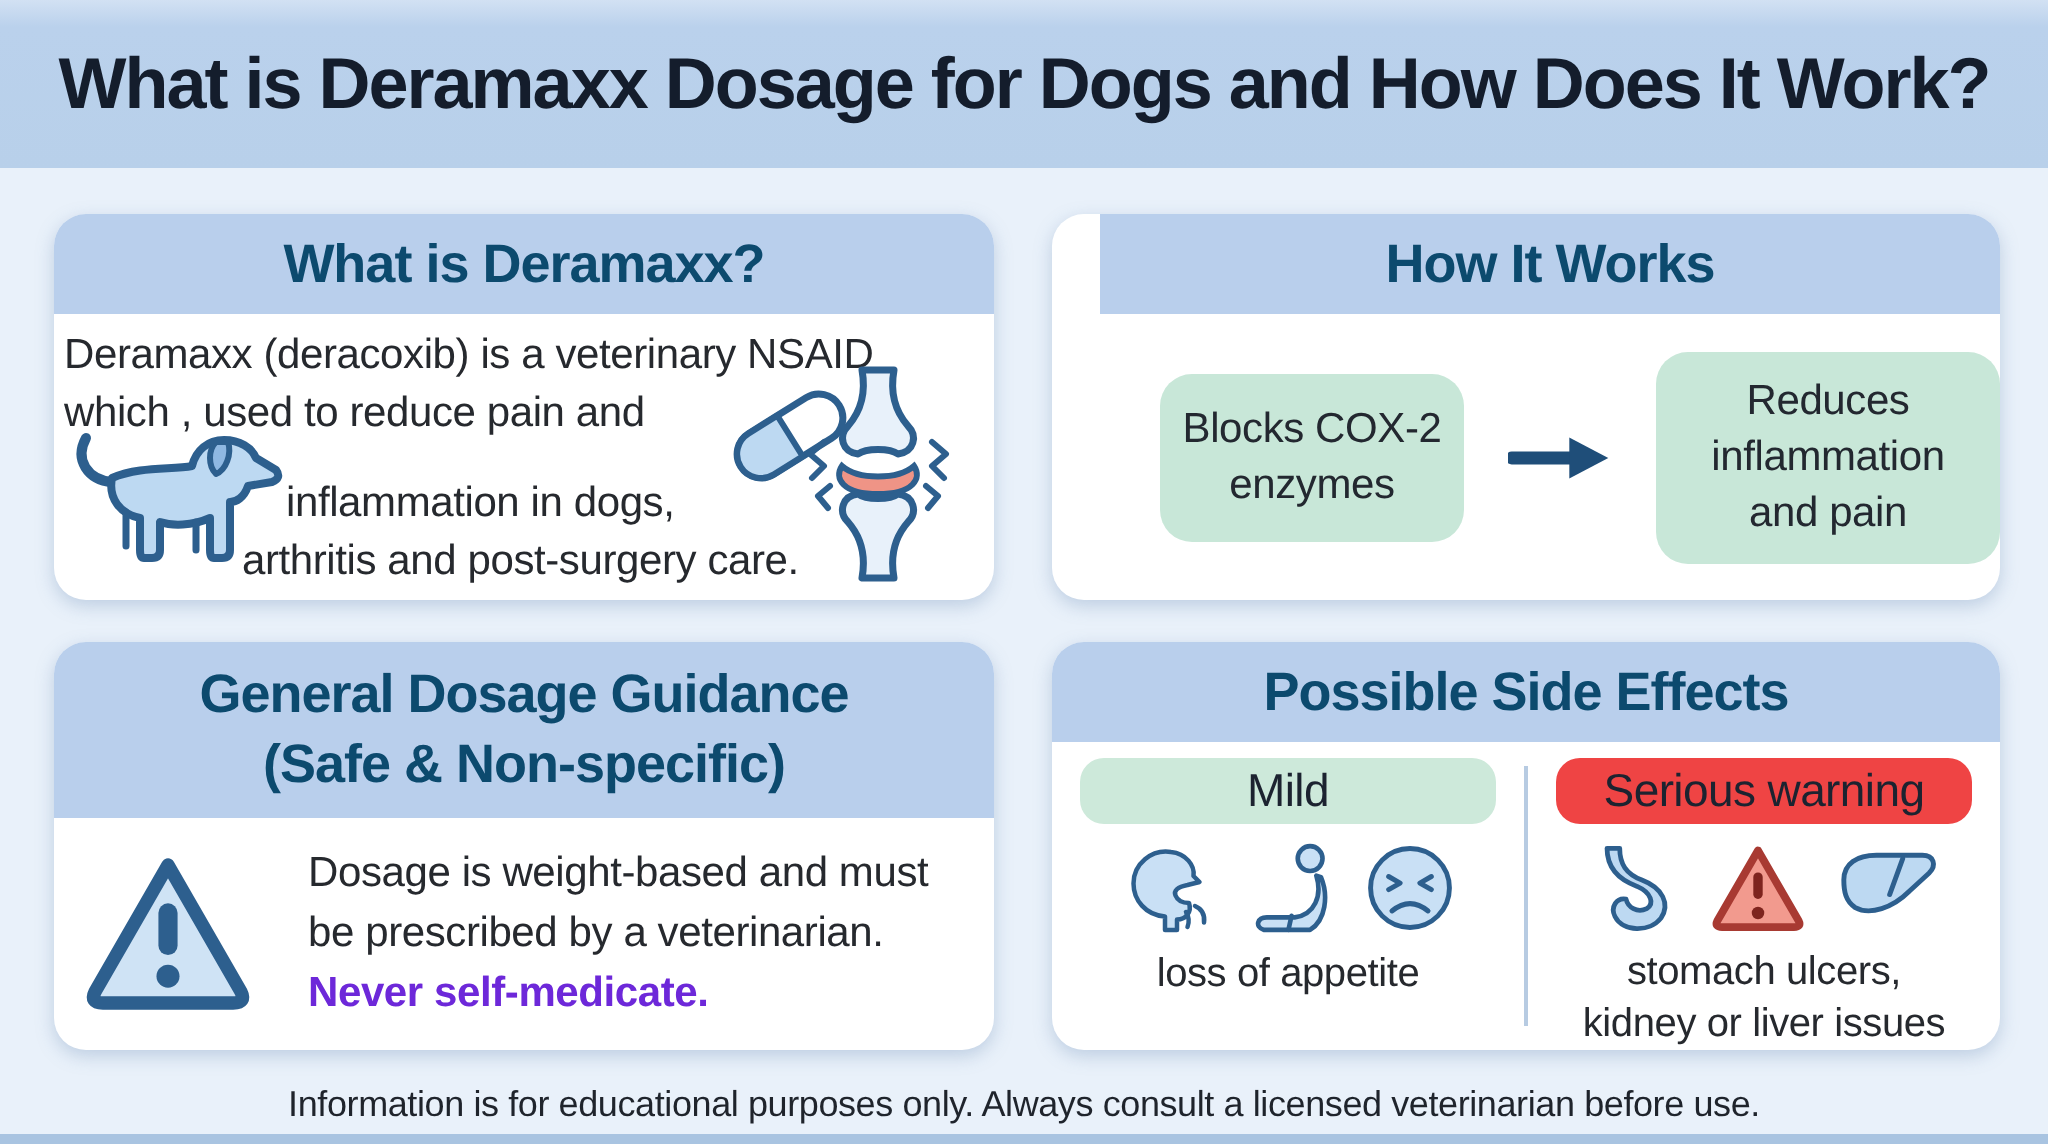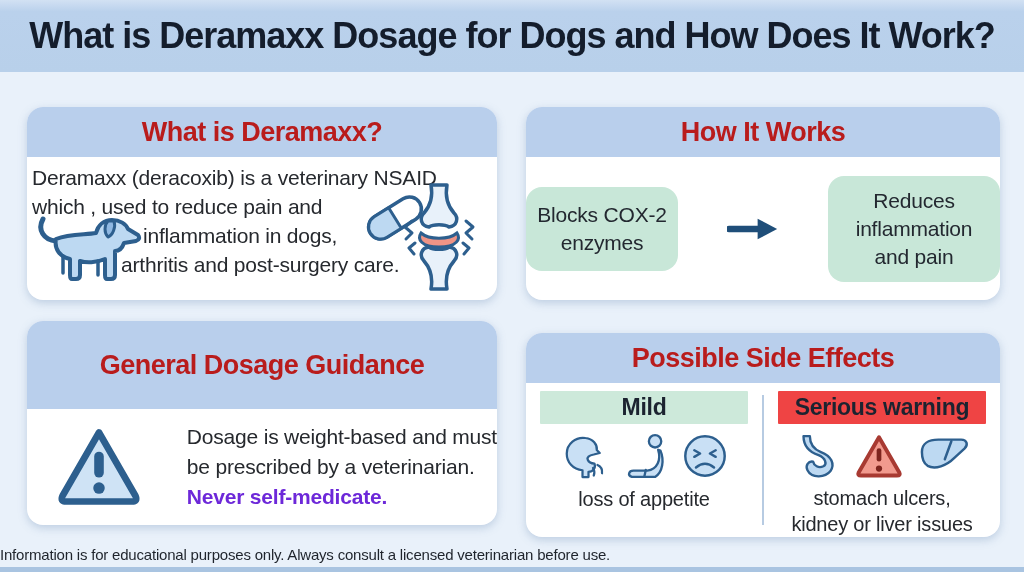--- a/index.html
+++ b/index.html
@@ -7,96 +7,96 @@
   body {
     width: 1024px; height: 572px;
     background: #e9f1fa;
     font-family: "Liberation Sans", sans-serif;
     position: relative; overflow: hidden;
     color: #17202f;
   }
 
   
   .banner {
-    position: absolute; top: 0; left: 0; width: 1024px; height: 72px;
+    position: absolute; top: 0; left: 0; width: 1024px; height: 84px;
     background: linear-gradient(180deg, #d2e1f3 0%, #bad1ec 16%, #b8d0ea 100%);
     display: flex; align-items: center; justify-content: center;
   }
   .banner-title {
     font-size: 36px; font-weight: bold; letter-spacing: -1px;
     color: #141d2c; margin: 0; white-space: nowrap;
   }
 
   
   .panel {
     position: absolute; background: #ffffff; border-radius: 16px;
     box-shadow: 0 3px 9px rgba(110,140,180,0.35);
     overflow: hidden;
   }
   .panel-header {
     background: #b9cfec;
     display: flex; flex-direction: column; align-items: center; justify-content: center;
-    font-weight: bold; color: #b91c1c; text-align: center;
+    font-weight: bold; color: #0c4a6e; text-align: center;
   }
   #panel-what   { left: 27px;  top: 107px; width: 470px; height: 193px; }
-  #panel-how    { left: 526px; top: 107px; width: 474px; height: 193px; }
+  #panel-how    { left: 526px; top: 107px; width: 474px; height: 193px; padding-left: 24px; }
   #panel-dosage { left: 27px;  top: 321px; width: 470px; height: 204px; }
-  #panel-side   { left: 526px; top: 321px; width: 474px; height: 204px; margin-top: 12px; }
+  #panel-side   { left: 526px; top: 321px; width: 474px; height: 204px; }
 
   #panel-what  .panel-header, #panel-how .panel-header, #panel-side .panel-header {
     height: 50px; font-size: 27px; letter-spacing: -0.5px;
   }
   #panel-dosage .panel-header { height: 88px; font-size: 27px; line-height: 35px; letter-spacing: -0.5px; }
 
   
   .what-body { position: relative; height: 143px; padding-top: 6px; }
   .what-line { font-size: 21px; line-height: 29px; color: #26292e; letter-spacing: -0.2px; white-space: nowrap; }
   .wl-1, .wl-2 { padding-left: 5px; }
-  .wl-3 { padding-left: 116px; }
+  .wl-3 { padding-left: 116px; margin-top: 16px; }
   .wl-4 { padding-left: 94px; }
   .dog-icon   { position: absolute; left: 6px;   top: 56px;  width: 112px; height: 80px; }
   .pill-icon  { position: absolute; left: 330px; top: 32px;  width: 76px;  height: 58px; }
   .joint-icon { position: absolute; left: 374px; top: 20px;  width: 76px;  height: 120px; }
 
   
-  .how-body { height: 143px; display: flex; align-items: center; justify-content: space-between; gap: 22px; }
+  .how-body { height: 143px; display: flex; align-items: center; justify-content: flex-end; gap: 22px; }
   .step-box {
     background: #c8e7d8; border-radius: 16px; color: #232830;
     font-size: 21px; line-height: 28px; text-align: center; letter-spacing: -0.2px;
     display: flex; align-items: center; justify-content: center;
   }
   .step-1 { width: 152px; min-height: 84px; padding: 10px 8px; }
   .step-2 { width: 172px; min-height: 106px; padding: 10px 10px; }
   .arrow-icon { width: 52px; height: 28px; flex: 0 0 auto; }
 
   
-  .dosage-body { height: 116px; display: flex; align-items: center; padding-left: 26px; gap: 24px; justify-content: space-between; }
+  .dosage-body { height: 116px; display: flex; align-items: center; padding-left: 11px; gap: 24px; }
   .warn-blue-icon { width: 92px; height: 86px; flex: 0 0 auto; }
   .dosage-text { font-size: 21px; line-height: 30px; color: #26292e; letter-spacing: -0.2px; }
   .dosage-bold { font-weight: bold; color: #6d28d9; }
 
   
   .side-body { height: 154px; display: flex; padding-top: 8px; }
   .side-col { flex: 1 1 0; display: flex; flex-direction: column; align-items: center; }
   .side-divider { width: 2px; background: #b7cbe2; margin: 4px 0 12px 0; }
   .badge {
-    width: 88%; text-align: center; border-radius: 1px;
-    font-weight: bold; font-size: 23px; color: #1c2330;
+    width: 88%; text-align: center; border-radius: 12px;
+    font-weight: normal; font-size: 23px; color: #1c2330;
     padding: 3px 0; letter-spacing: -0.3px;
   }
   .badge-mild { background: #cde9da; }
   .badge-serious { background: #ef4444; }
   .icons-row { display: flex; align-items: center; gap: 13px; height: 56px; margin-top: 4px; }
   .icons-row svg { height: 46px; }
   .effect-text { font-size: 20px; line-height: 26px; text-align: center; color: #26292e; letter-spacing: -0.2px; margin-top: 2px; }
 
   
   .footer {
     position: absolute; left: 0; bottom: 9px; width: 1024px;
-    font-size: 15px; letter-spacing: -0.2px; color: #1f242c;
+    text-align: center; font-size: 18px; letter-spacing: -0.2px; color: #1f242c;
   }
   .bottom-strip { position: absolute; left: 0; bottom: 0; width: 1024px; height: 5px; background: #a9c4e1; }
 
   svg { display: block; }
 </style>
 </head>
 <body>
 
 <div class="banner">
   <h1 class="banner-title">What is Deramaxx Dosage for Dogs and How Does It Work?</h1>
@@ -149,20 +149,21 @@
       <path d="M2,14 H36" stroke="#1f4e79" stroke-width="7" stroke-linecap="round" fill="none"></path>
       <path d="M33,3 L54,14 L33,25 Z" fill="#1f4e79"></path>
     </svg>
     <div class="step-box step-2">Reduces inflammation and pain</div>
   </div>
 </div>
 
 <div class="panel" id="panel-dosage">
   <div class="panel-header">
     <span>General Dosage Guidance</span>
+    <span>(Safe &amp; Non-specific)</span>
   </div>
   <div class="dosage-body">
     <svg class="warn-blue-icon" viewBox="0 0 96 88">
       <path d="M48,8 L86,74 Q89,80 82,80 L14,80 Q7,80 10,74 Z" fill="#cfe3f5" stroke="#2d5f8e" stroke-width="7" stroke-linejoin="round"></path>
       <rect x="43" y="28" width="10" height="27" rx="5" fill="#2d5f8e"></rect>
       <circle cx="48" cy="66" r="6" fill="#2d5f8e"></circle>
     </svg>
     <div class="dosage-text">
       <div>Dosage is weight-based and must</div>
       <div>be prescribed by a veterinarian.</div>

